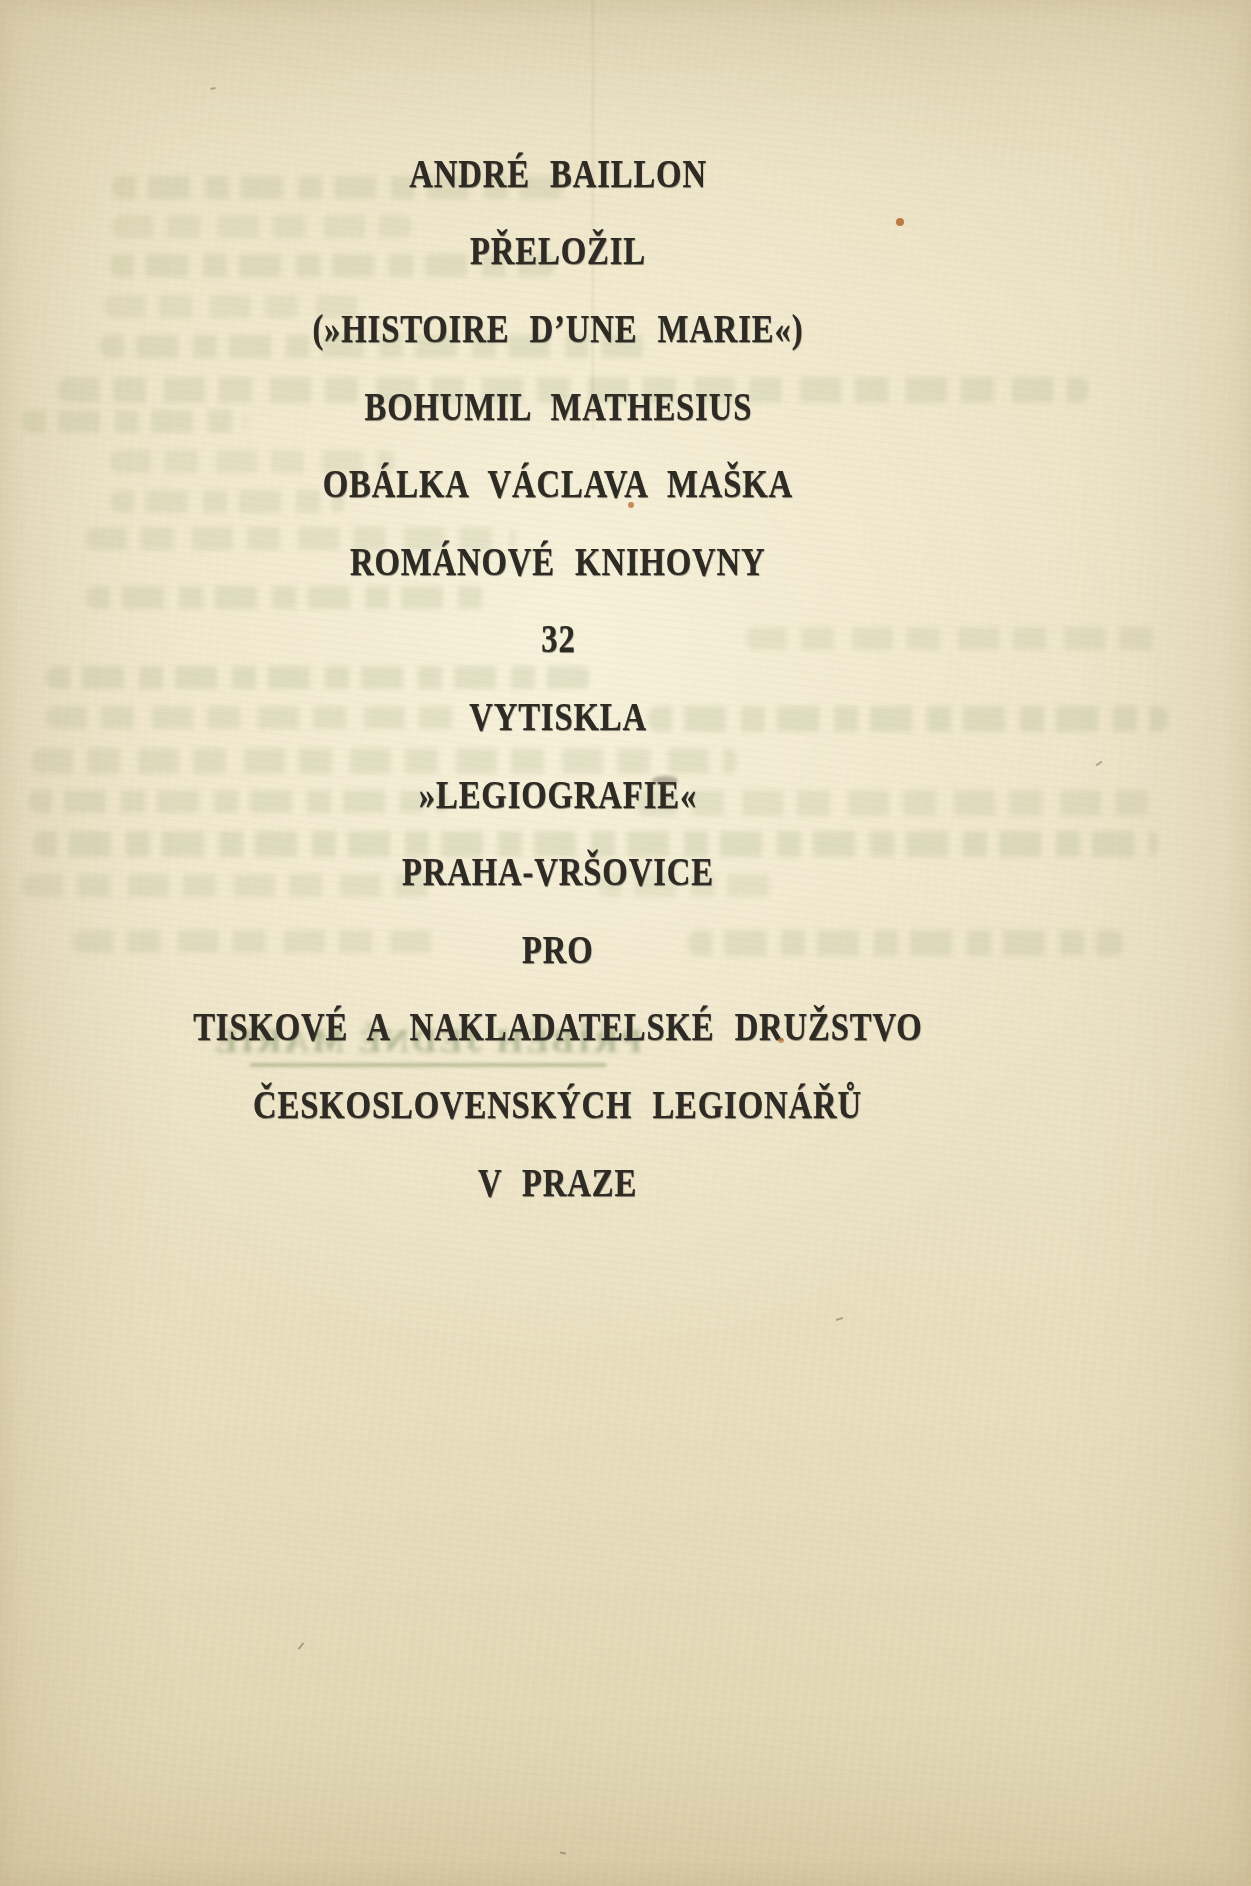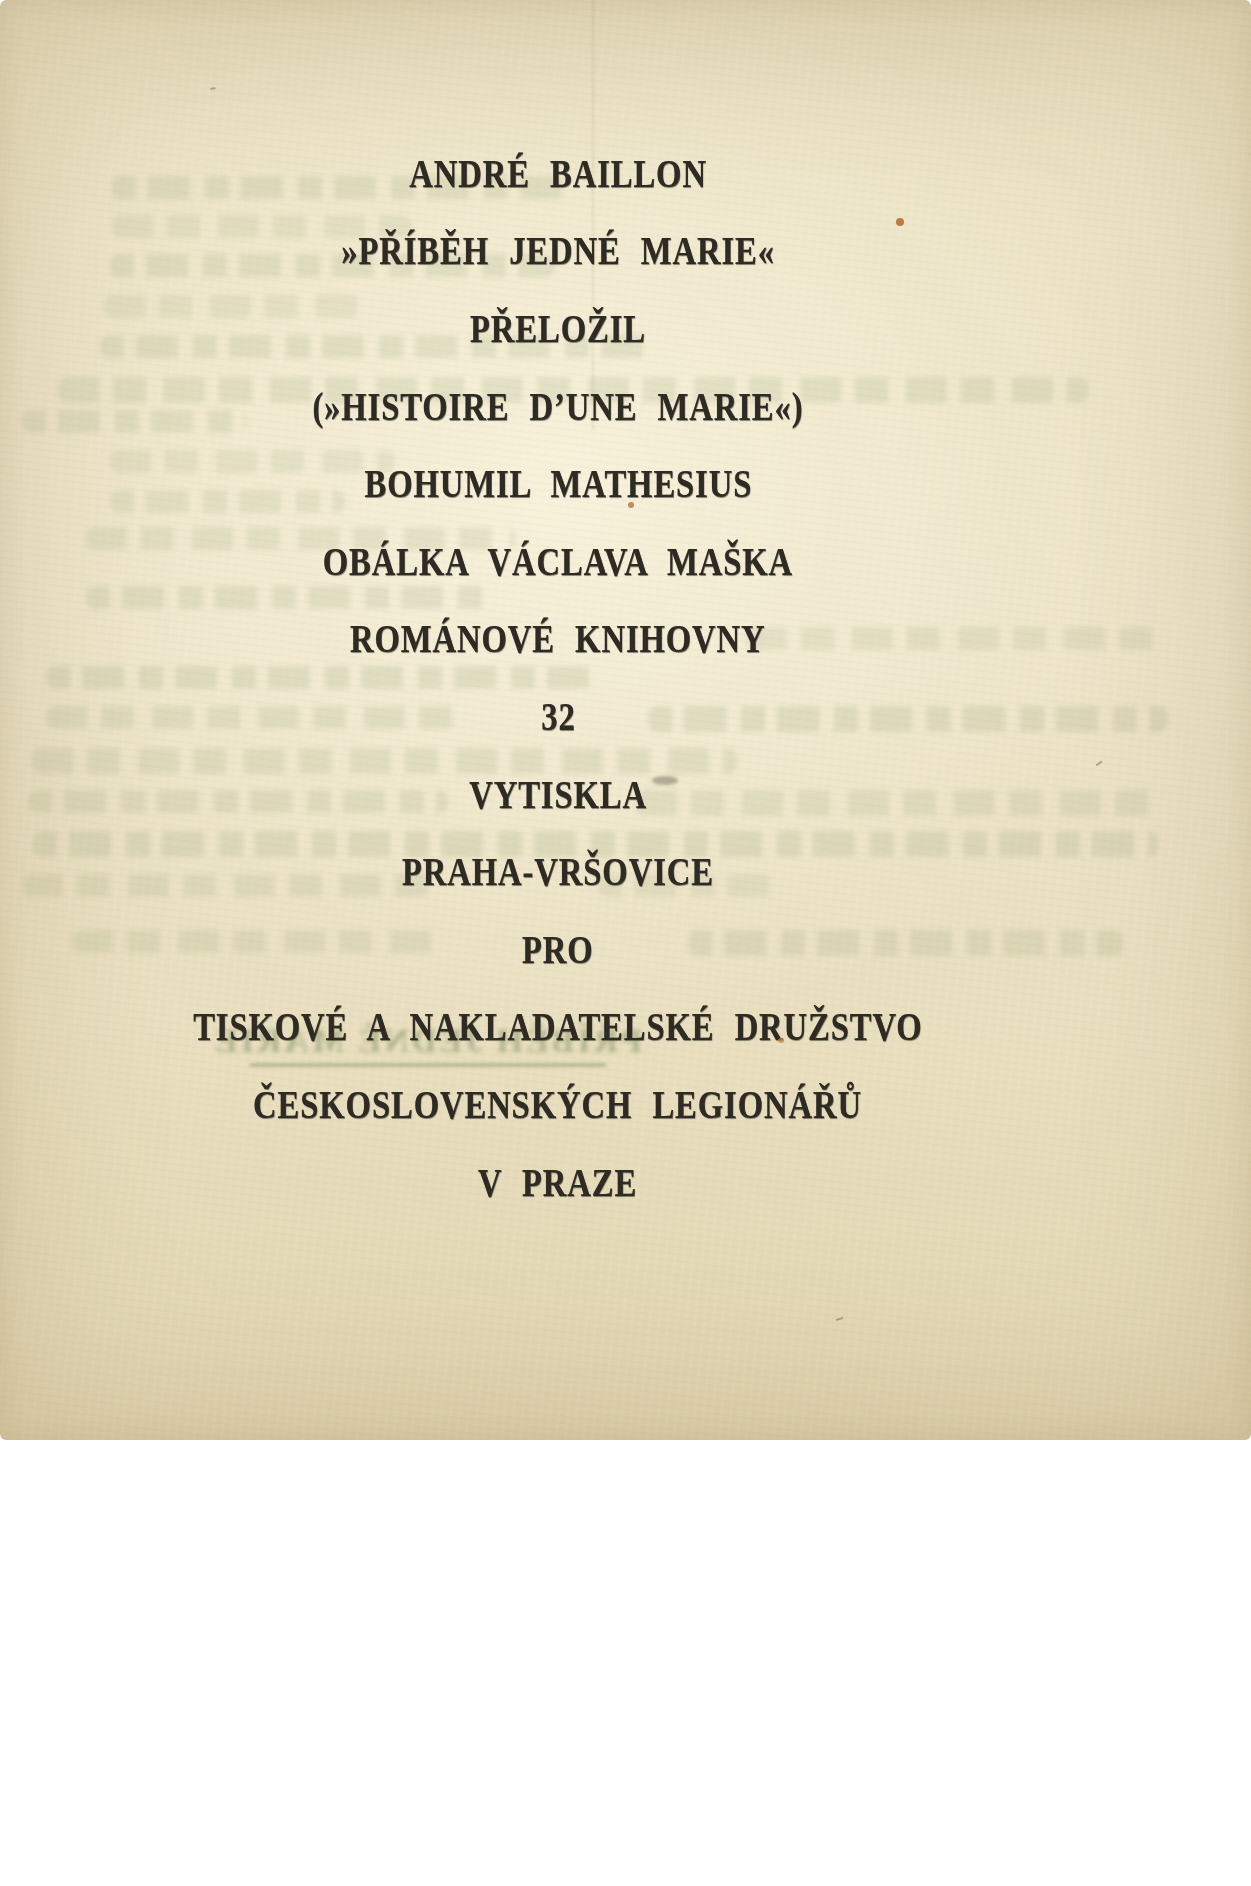--- a/index.html
+++ b/index.html
@@ -1,31 +1,30 @@
 <!DOCTYPE html>
 <html><head>
 <meta charset="utf-8">
 <style>
   html, body { margin: 0; padding: 0; }
   body { width: 1251px; height: 1886px; }
 
   .page {
     position: relative;
     width: 1251px;
-    height: 1440px;
+    height: 1886px;
     overflow: hidden;
     background-color: #e9dfc0;
     background-image:
       repeating-linear-gradient(7deg,  rgba(165,145,95,0.035) 0 2px, rgba(165,145,95,0) 2px 7px),
       repeating-linear-gradient(96deg, rgba(255,255,250,0.05) 0 3px, rgba(255,255,250,0) 3px 9px),
       radial-gradient(ellipse 70% 55% at 45% 34%, rgba(255,251,233,0.60) 0%, rgba(255,251,233,0) 70%),
       linear-gradient(180deg, #e5dbbb 0%, #ebe2c4 16%, #ece3c7 46%, #e8debe 74%, #e0d4b0 100%);
     box-shadow: inset 0 0 150px 25px rgba(128,103,55,0.17), inset 0 0 26px rgba(128,103,55,0.12);
     font-family: "Liberation Serif", "DejaVu Serif", serif;
-    border-radius: 6px;
   }
 
   
   .bleed-layer { position: absolute; inset: 0; }
   .bl {
     position: absolute;
     border-radius: 9px;
     filter: blur(2.6px);
     height: 23px;
   }
@@ -128,42 +127,42 @@
     <div class="bl a" style="left:688px; top:930px; width:435px; height:26px; opacity:.50"></div>
     <div class="ghost-title">PŘÍBĚH JEDNÉ MARIE</div>
     <div class="ghost-underline"></div>
   </div>
 
   <div class="colophon">
     <div class="line">
         <span class="t">ANDRÉ BAILLON</span>
       </div>
     <div class="line">
-        <span class="t">»PŘÍBĚH JEDNÉ MARIE«</span>
-      </div>
-    <div class="line">
         <span class="t">PŘELOŽIL</span>
       </div>
     <div class="line">
         <span class="t">(»HISTOIRE D’UNE MARIE«)</span>
       </div>
     <div class="line">
         <span class="t">BOHUMIL MATHESIUS</span>
       </div>
     <div class="line">
         <span class="t">OBÁLKA VÁCLAVA MAŠKA</span>
       </div>
     <div class="line">
         <span class="t">ROMÁNOVÉ KNIHOVNY</span>
       </div>
     <div class="line">
         <span class="t">32</span>
       </div>
     <div class="line">
         <span class="t">VYTISKLA</span>
+      </div>
+    <div class="line">
+        <span class="t">»LEGIOGRAFIE«</span>
       </div>
     <div class="line">
         <span class="t">PRAHA-VRŠOVICE</span>
       </div>
     <div class="line">
         <span class="t">PRO</span>
       </div>
     <div class="line">
         <span class="t">TISKOVÉ A NAKLADATELSKÉ DRUŽSTVO</span>
       </div>

